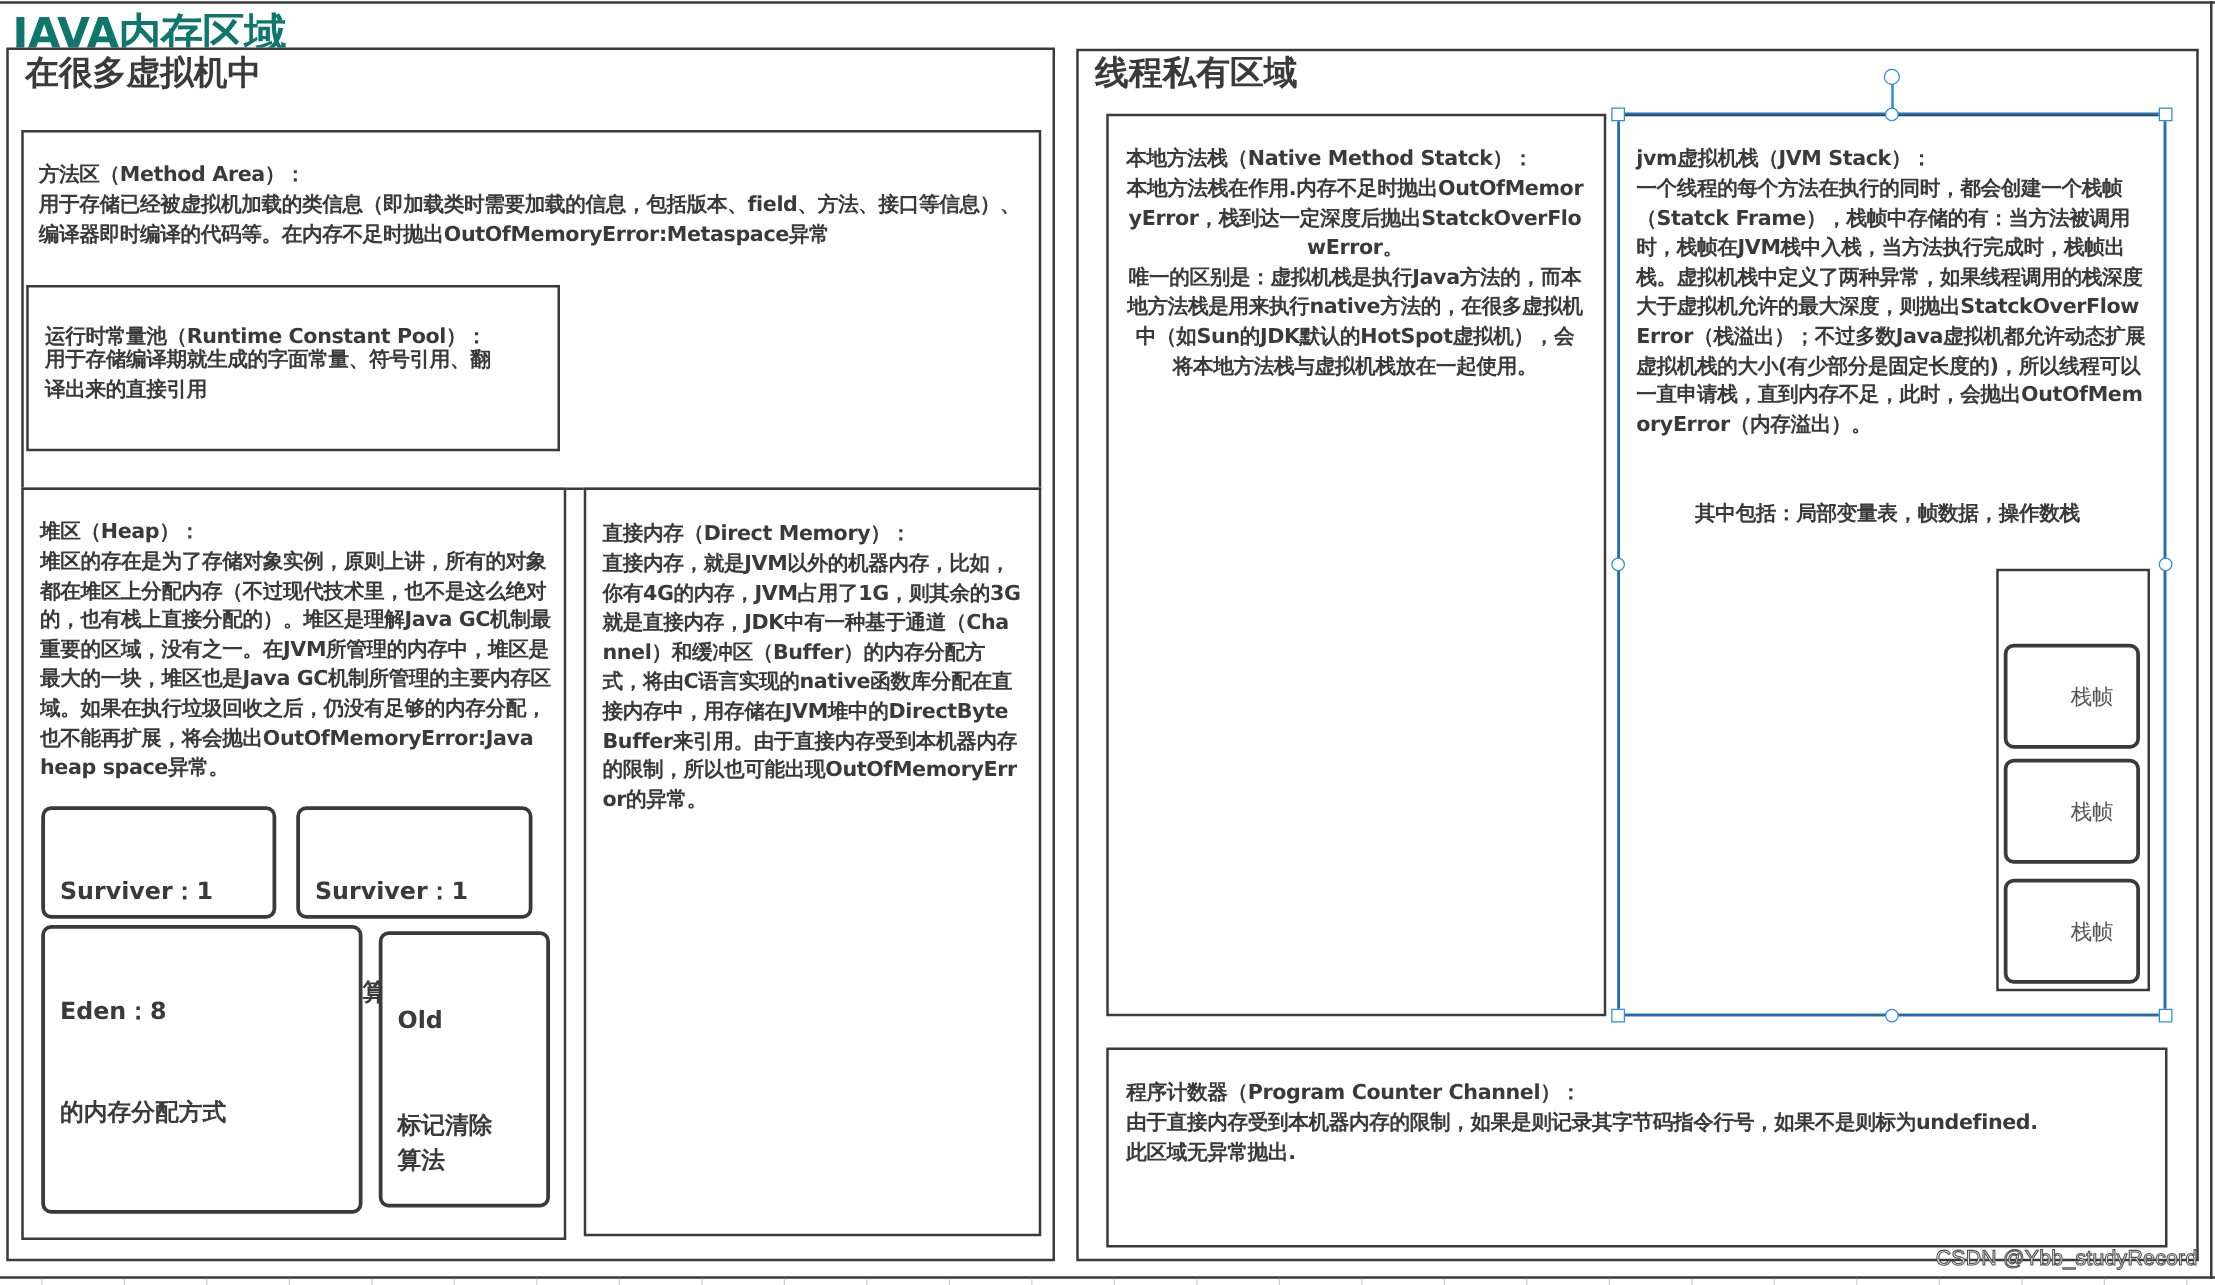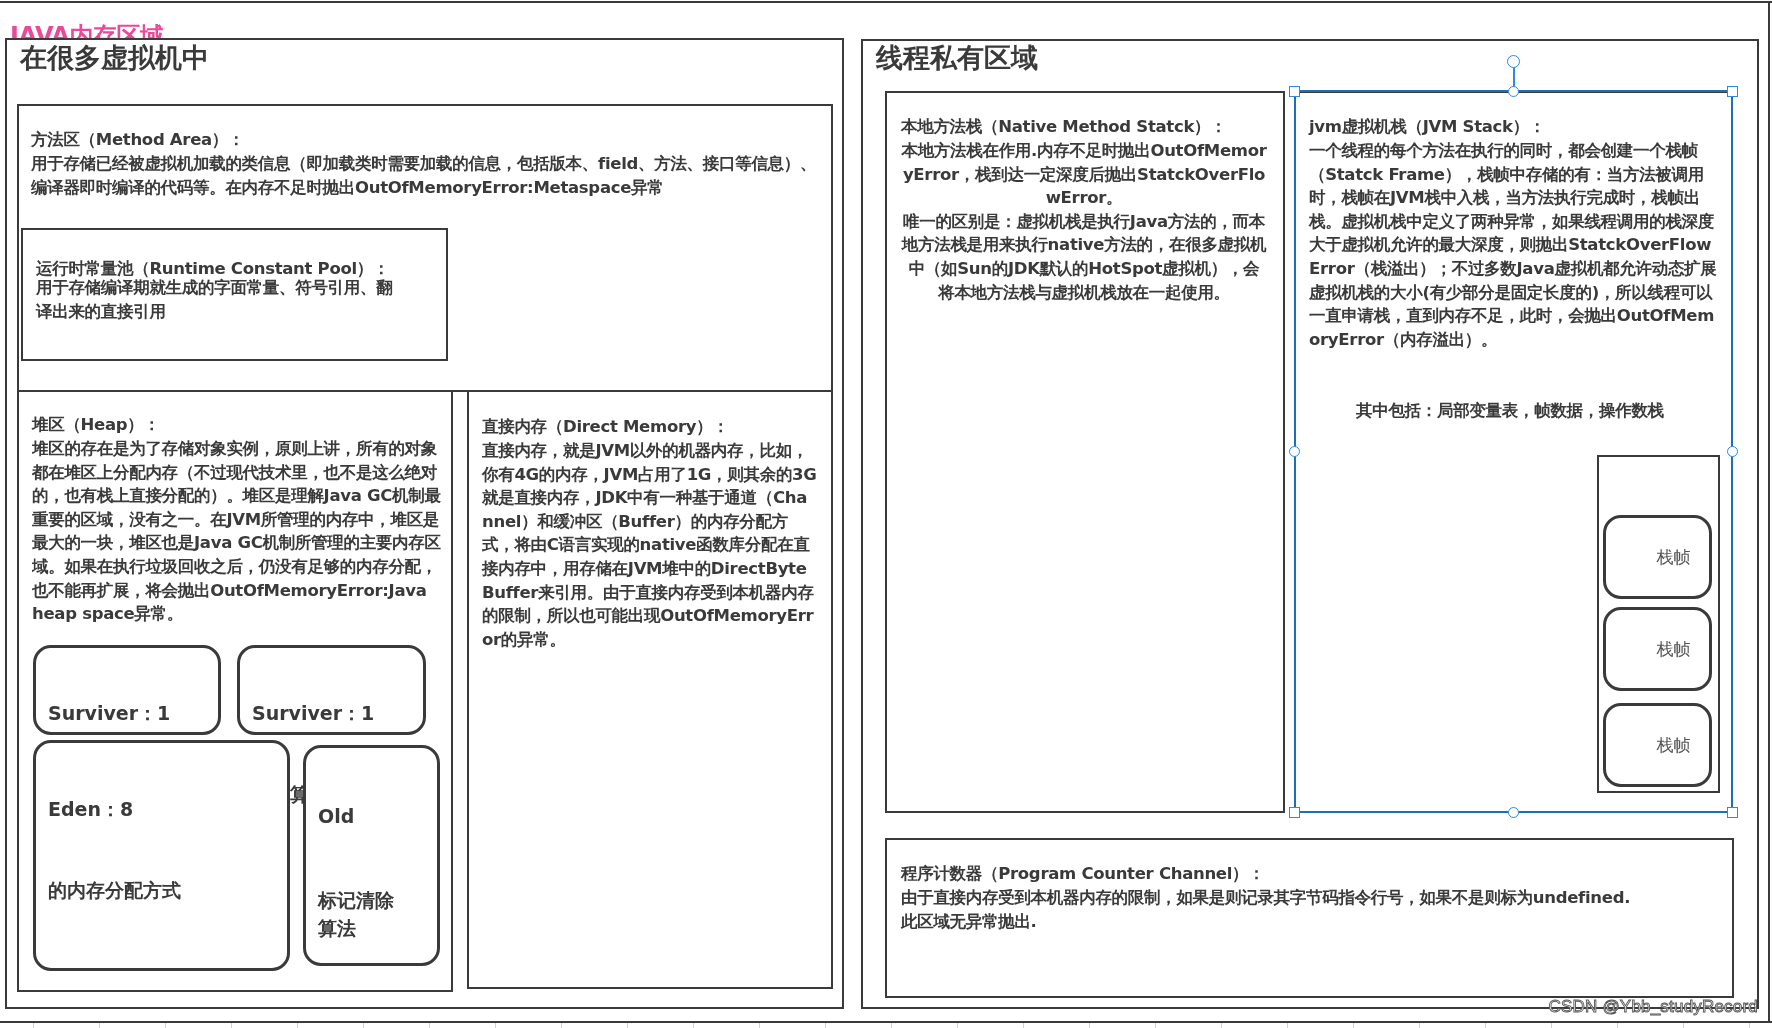--- a/index.html
+++ b/index.html
@@ -1,23 +1,23 @@
 <!DOCTYPE html>
 <html><head>
 <meta charset="utf-8">
 <style>
   html, body { margin:0; padding:0; background:#ffffff; }
   body { width:1772px; height:1028px; position:relative; overflow:hidden;
          font-family:"DejaVu Sans", "Liberation Sans", sans-serif; color:#333333; }
   .abs { position:absolute; box-sizing:border-box; }
   .box { position:absolute; box-sizing:border-box; border:2px solid #3a3a3a; background:#ffffff; }
-  .rbox { border-radius:18px; border-width:3px;padding-left:32px; }
+  .rbox { border-radius:8px; border-width:3px;padding-left:32px; }
   .txt { position:absolute; font-size:16.5px; line-height:23.6px; font-weight:bold; color:#3a3a3a;
          white-space:pre-wrap; word-break:break-all; letter-spacing:-0.3px; }
-  .title-main { position:absolute; left:10px; top:20px; font-size:24px; font-weight:bold; color:#ec4899; letter-spacing:-0.5px; }
+  .title-main { position:absolute; left:10px; top:4px; font-size:34px; font-weight:bold; color:#0f766e; letter-spacing:-0.5px; }
   .title-sec { position:absolute; font-size:27px; font-weight:bold; color:#3a3a3a; }
   .gen-label { position:absolute; font-size:19px; line-height:27px; font-weight:bold; color:#3a3a3a; white-space:pre-wrap; }
   .frame-label { display:flex; align-items:center; justify-content:center; font-size:17px; color:#555; }
   .sel-line { position:absolute; background:#1f6fb5; }
   .handle-sq { position:absolute; width:11px; height:11px; border:1.5px solid #2f8ae0; background:#fff; box-sizing:border-box; }
   .handle-ci { position:absolute; width:11px; height:11px; border:1.5px solid #2f8ae0; background:#fff; border-radius:50%; box-sizing:border-box; }
   .grid-tick { position:absolute; top:1023px; width:1px; height:5px; background:#d0d0d0; }
   .watermark { position:absolute; right:14px; top:997px; font-size:17px; color:#ffffff;
                -webkit-text-stroke:0.9px #555; font-family:"Liberation Sans", sans-serif; letter-spacing:0.2px; }
 </style>

